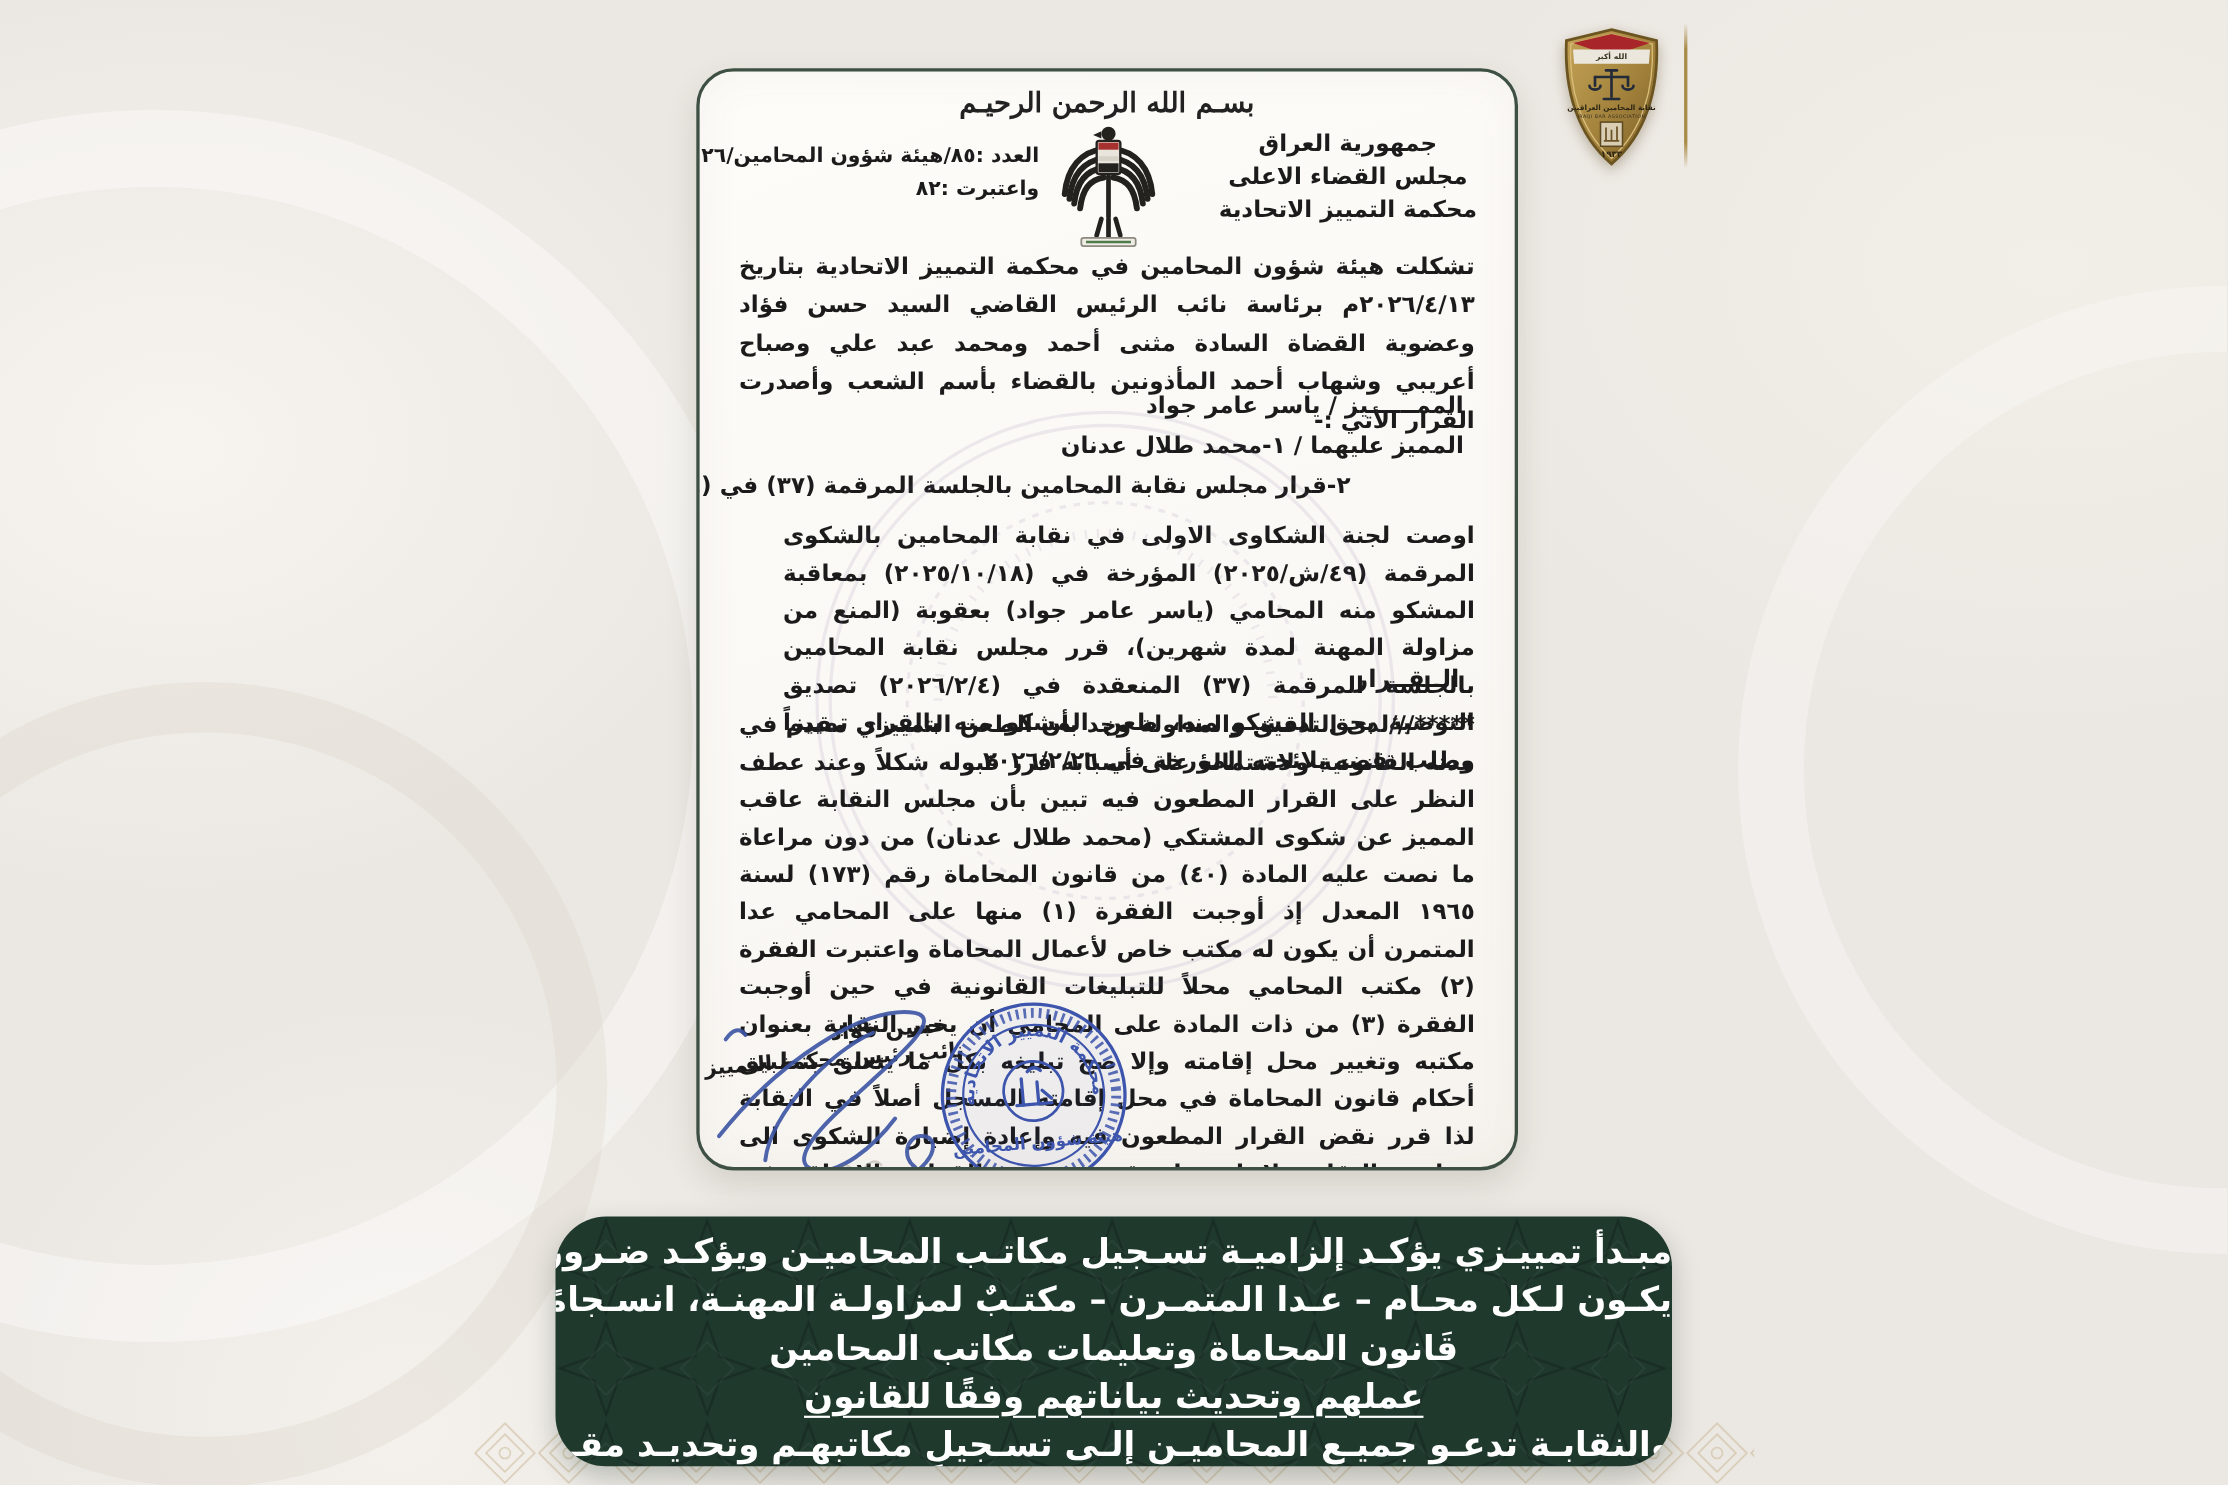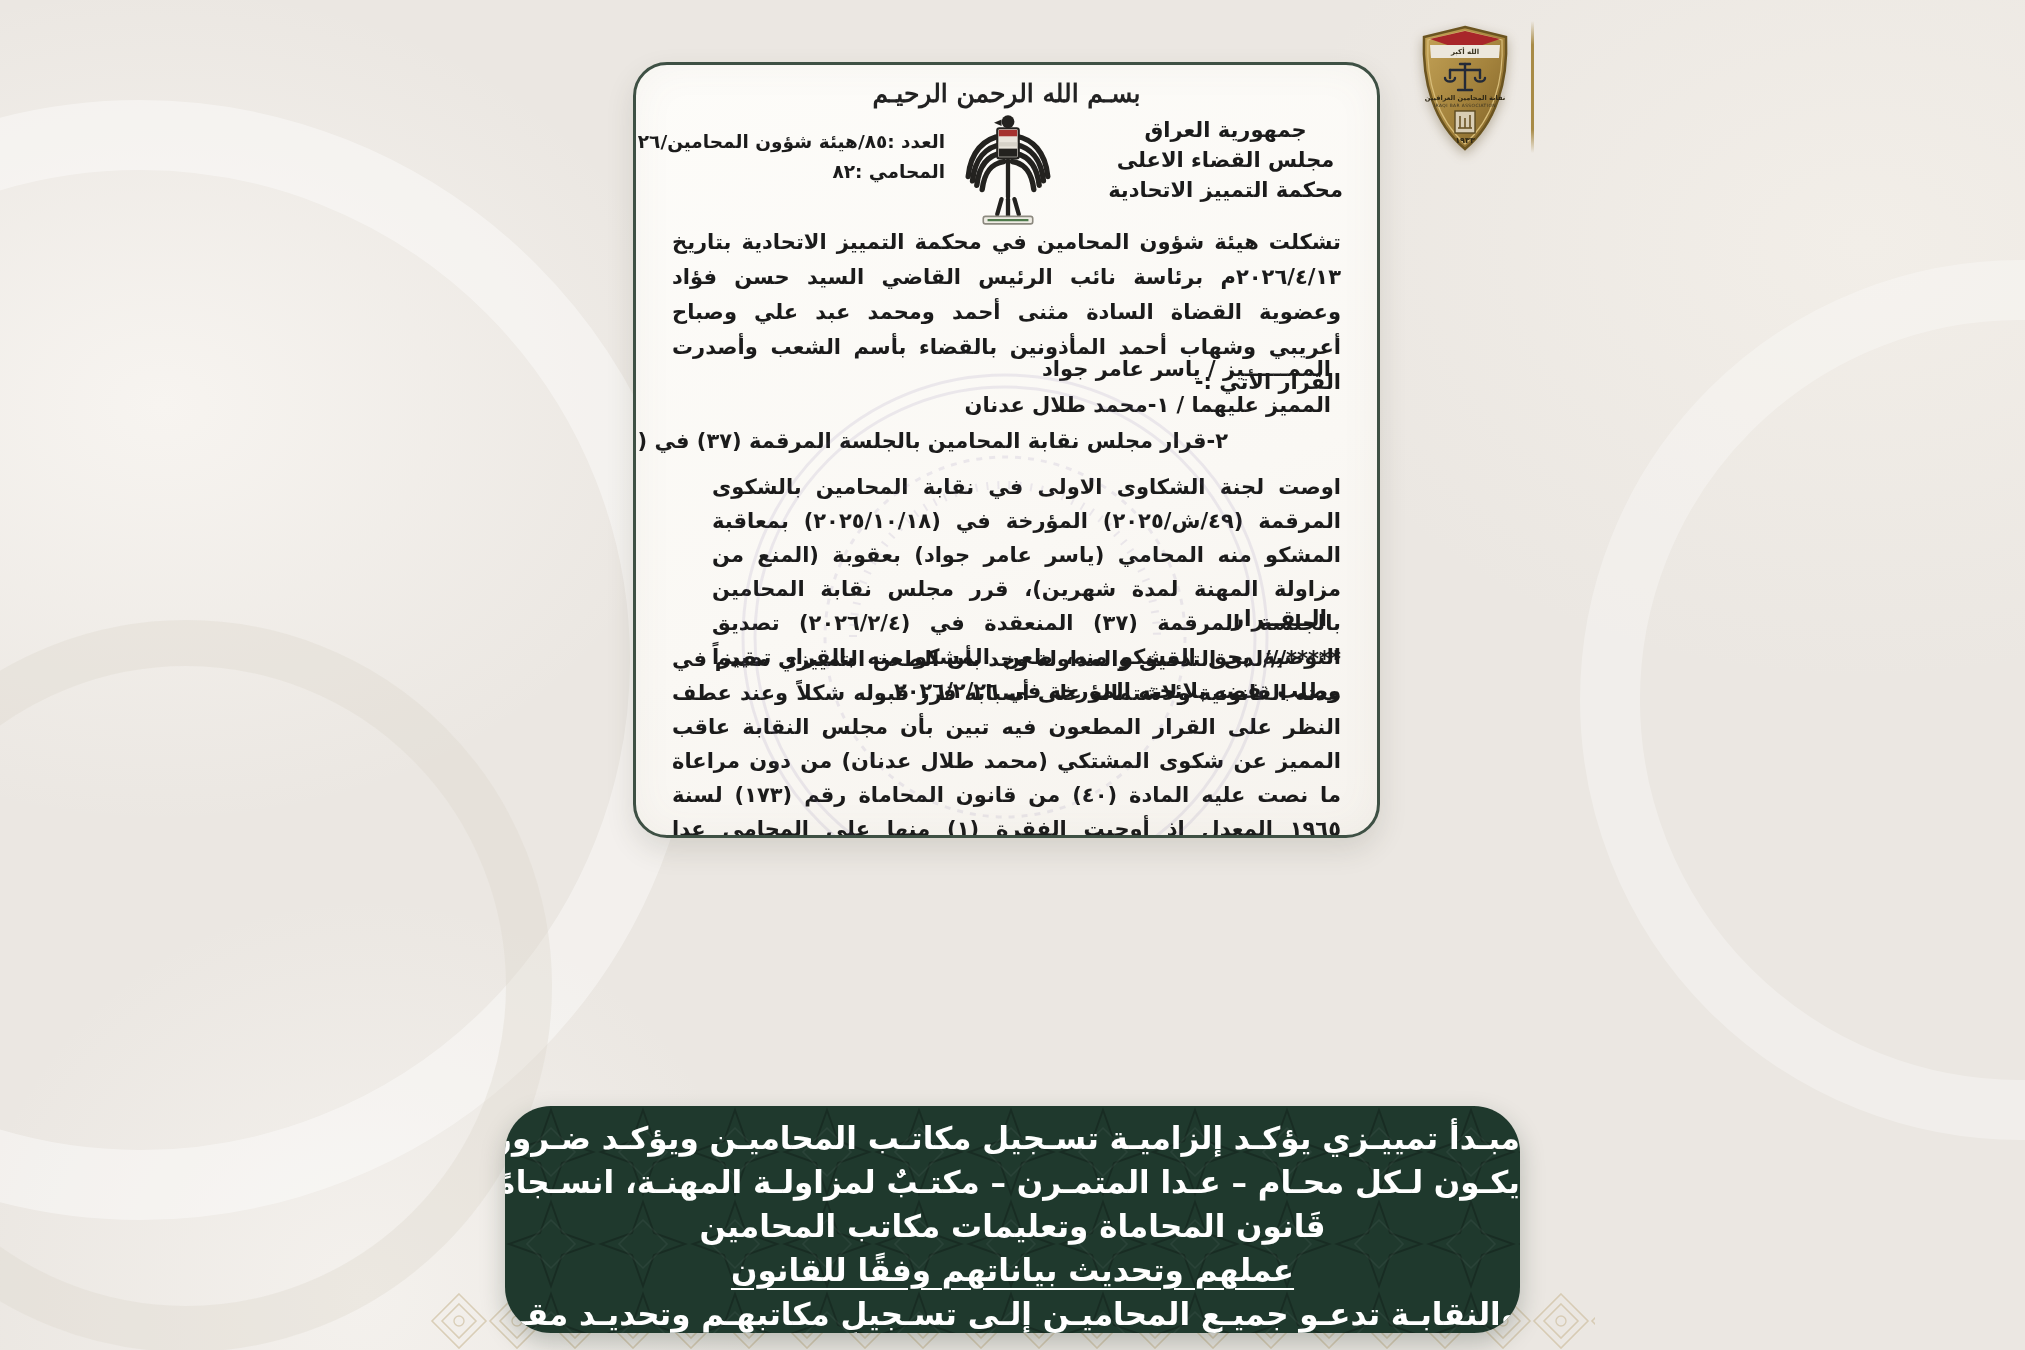--- a/index.html
+++ b/index.html
@@ -12,21 +12,21 @@
       radial-gradient(800px 800px at 18% 96%, #f4f1ed 0%, rgba(244,241,237,0) 50%),
       #ebe7e2;
   }
   .swirl{position:absolute;border-radius:50%;pointer-events:none;}
   .swirl1{left:-420px;top:100px;width:980px;height:980px;border:70px solid rgba(255,255,255,0.40);}
   .swirl2{left:-180px;top:620px;width:640px;height:640px;border:46px solid rgba(222,214,204,0.35);}
   .swirl3{left:1580px;top:260px;width:760px;height:760px;border:60px solid rgba(255,255,255,0.30);}
 
   
   .paper{
-    position:absolute;left:633px;top:62px;width:747px;height:776px;
+    position:absolute;left:633px;top:62px;width:747px;height:1002px;
     background:linear-gradient(160deg,#fdfcf9 0%,#faf8f4 60%,#f6f3ee 100%);
     border:3px solid #3e5044;border-radius:34px;box-sizing:border-box;
     box-shadow:0 12px 28px rgba(60,60,50,0.13), inset 0 0 40px rgba(120,110,90,0.06);
     overflow:hidden;z-index:3;direction:rtl;color:#1b1b1b;
   }
   .basmala{position:absolute;top:14px;left:0;right:0;text-align:center;
     font-size:25px;font-weight:bold;font-family:"DejaVu Serif",serif;color:#222;}
   .hdr-right{position:absolute;top:50px;right:34px;text-align:center;
     font-size:21px;font-weight:bold;line-height:30px;}
   .num-block{position:absolute;top:62px;right:432px;text-align:right;
@@ -86,21 +86,21 @@
     <div class="basmala">بسـم الله الرحمن الرحيـم</div>
 
     <div class="hdr-right">
       <div>جمهورية العراق</div>
       <div>مجلس القضاء الاعلى</div>
       <div>محكمة التمييز الاتحادية</div>
     </div>
 
     <div class="num-block">
       <div>العدد :٨٥/هيئة شؤون المحامين/٢٠٢٦</div>
-      <div>المحامي :٨٢</div>
+      <div>واعتبرت :٨٢</div>
     </div>
 
     <svg class="eagle" viewBox="0 0 100 106">
       <g fill="none" stroke="#23221f" stroke-width="5" stroke-linecap="round">
         <path d="M45 23 C27 25 15 39 13 61"></path>
         <path d="M45 31 C29 33 19 45 17 65"></path>
         <path d="M45 39 C31 41 23 51 21 69"></path>
         <path d="M46 47 C34 49 28 57 26 73"></path>
         <path d="M55 23 C73 25 85 39 87 61"></path>
         <path d="M55 31 C71 33 81 45 83 65"></path>

